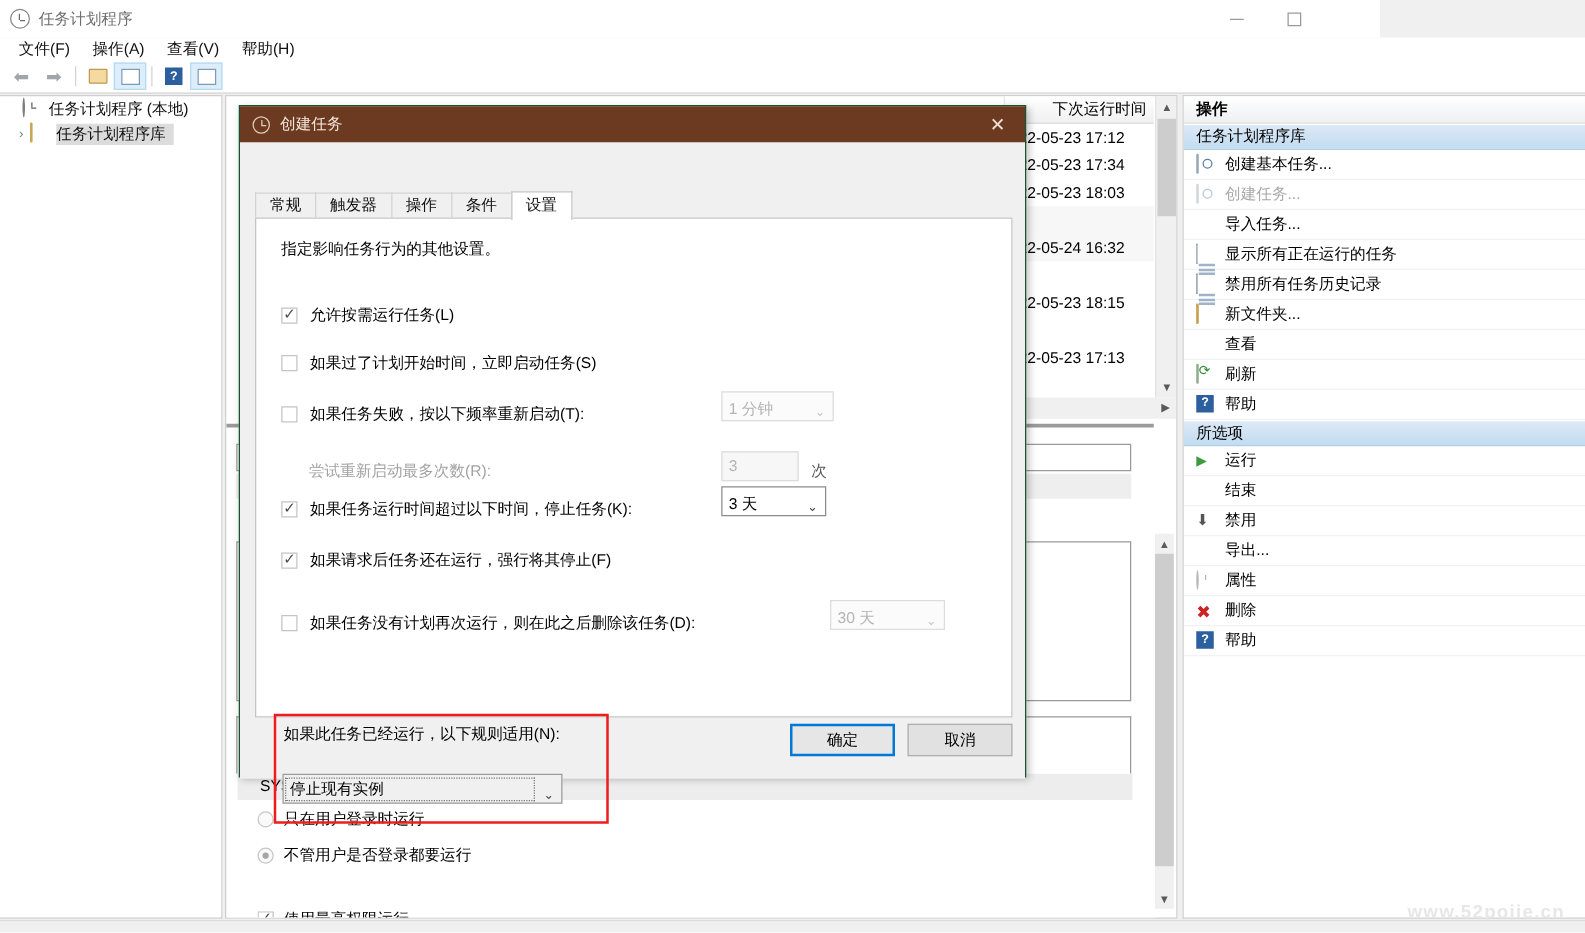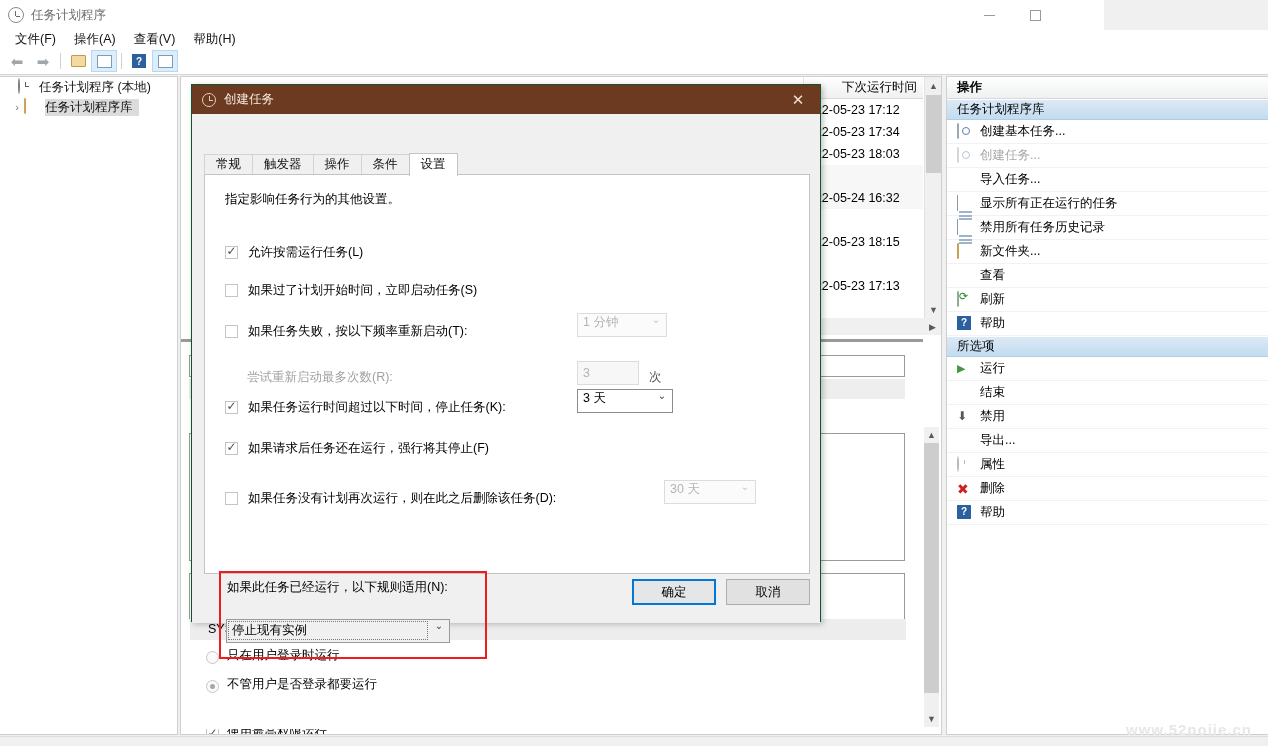--- a/index.html
+++ b/index.html
@@ -122,21 +122,21 @@
 
   
   .bg-panel { position: absolute; background: #ffffff; border: 1px solid #9a9a9a; }
   .bg-strip { position: absolute; background: #eeeeee; }
 
   .bottom-section {
     position: absolute; left: 1px; top: 542px; width: 742px; height: 116px; background: #ffffff;
   }
   .sys-label { position:absolute; left: 26px; top: 3px; font-size: 12.5px; }
   .sys-strip { position:absolute; left: 8px; top:0; width: 716px; height: 21px; background:#ededed; }
-  .radio-line { position: absolute; display: flex; align-items: flex-end; font-size: 12.5px; }
+  .radio-line { position: absolute; display: flex; align-items: center; font-size: 12.5px; }
   .radio {
     width: 13px; height: 13px; border-radius: 50%; border: 1px solid #c6c6c6; background: #fafafa;
     margin-right: 8px; position: relative; flex: none;
   }
   .radio.checked::after {
     content:""; position:absolute; left:3px; top:3px; width:5px; height:5px; border-radius:50%; background:#a6a6a6;
   }
   .cbx {
     width: 13px; height: 13px; border: 1px solid #c4c4c4; background: #fff; margin-right: 8px;
     position: relative; flex:none;
@@ -224,21 +224,21 @@
     background: #ffffff; border: 1px solid #c4c4c4;
   }
 
   .panel-intro { position:absolute; left: 20px; top: 16px; font-size: 12.5px; }
 
   .opt-row { position: absolute; display: flex; align-items: center; font-size: 12.5px; left: 20px; }
   .opt-row .cbx { margin-right: 10px; }
 
   .ddl {
     position: absolute; height: 24px; border: 1px solid #8c8c8c; background: #ffffff;
-    display: flex; align-items: flex-start; font-size: 12.5px;
+    display: flex; align-items: flex-end; font-size: 12.5px;
   }
   .ddl .txt { padding-left: 5px; flex: 1; }
   .ddl .car { width: 20px; text-align: center; font-size: 10px; color: #444; }
   .ddl.disabled { border-color: #dcdcdc; background: #fbfbfb; color: #b4b4b4; }
   .ddl.disabled .car { color: #c5c5c5; }
   .ddl.focus .txt { outline: 1px dotted #7a7a7a; margin: 2px; padding-left: 3px; }
 
   .numbox {
     position: absolute; height: 24px; border: 1px solid #dcdcdc; background: #f7f7f7;
     display: flex; align-items: center; padding-left: 5px; font-size: 12.5px; color: #b4b4b4;
@@ -503,21 +503,21 @@
         <div class="small-lbl" style="left:42px;top:194px;color:#a2a2a2;">尝试重新启动最多次数(R):</div>
         <div class="numbox" style="left:372px;top:186px;width:62px;">
           <span>3</span>
         </div>
         <div class="small-lbl" style="left:444px;top:194px;color:#555;">次</div>
 
         <div class="opt-row" style="top:224px;">
           <span class="cbx checked"></span>
           <span>如果任务运行时间超过以下时间，停止任务(K):</span>
         </div>
-        <div class="ddl" style="left:372px;top:214px;width:96px;">
+        <div class="ddl" style="left:372px;top:214px;width:84px;">
           <span class="txt">3 天</span>
           <span class="car">⌄</span>
         </div>
 
         <div class="opt-row" style="top:265px;align-items:center;">
           <span class="cbx checked"></span>
           <span>如果请求后任务还在运行，强行将其停止(F)</span>
         </div>
 
         <div class="opt-row" style="top:315px;">

